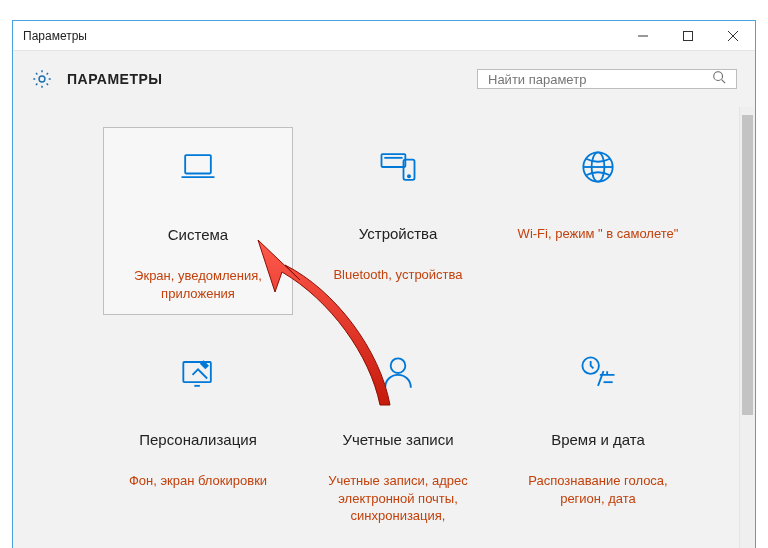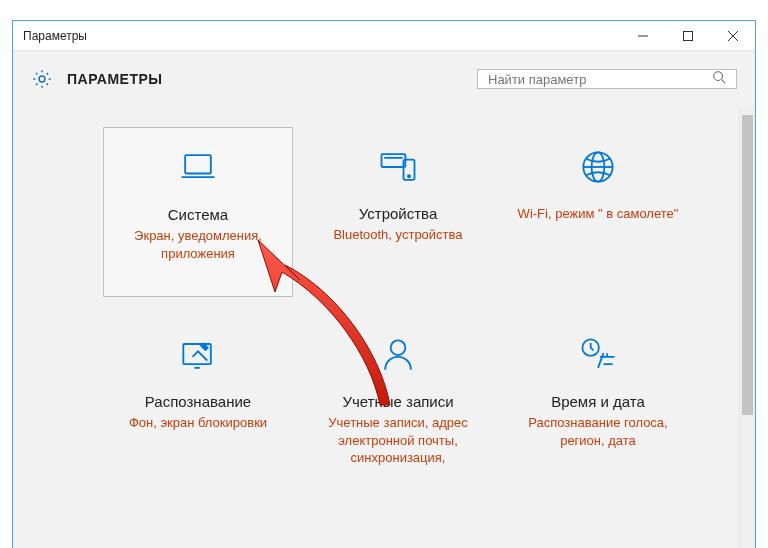--- a/index.html
+++ b/index.html
@@ -79,20 +79,21 @@
   }
   .tile {
     width: 190px;
     min-height: 170px;
     display: flex;
     flex-direction: column;
     align-items: center;
     text-align: center;
     padding: 18px 10px 12px 10px;
     cursor: pointer;
+    gap: 20px;
   }
   .tile.selected {
     border: 1px solid #bfbfbf;
     background: #f7f7f7;
   }
   .tile-icon {
     width: 44px; height: 44px;
     margin-bottom: 16px;
     color: #0078d7;
   }
@@ -216,21 +217,21 @@
 
         <div class="tile">
           <span class="tile-icon">
             <svg viewBox="0 0 48 48" width="44" height="44" fill="none" stroke="currentColor" stroke-width="2">
               <rect x="8" y="12" width="30" height="22" rx="1"></rect>
               <line x1="20" y1="38" x2="26" y2="38"></line>
               <path d="M18 26l6-6 10 10"></path>
               <path d="M30 10l6 6-4 4-6-6z" fill="currentColor" stroke="none"></path>
             </svg>
           </span>
-          <div class="tile-title">Распознавание</div>
+          <div class="tile-title">Персонализация</div>
           <div class="tile-desc">Фон, экран блокировки</div>
         </div>
 
         <div class="tile">
           <span class="tile-icon">
             <svg viewBox="0 0 48 48" width="44" height="44" fill="none" stroke="currentColor" stroke-width="2">
               <circle cx="24" cy="16" r="8"></circle>
               <path d="M10 40c0-8 6-14 14-14s14 6 14 14"></path>
             </svg>
           </span>

